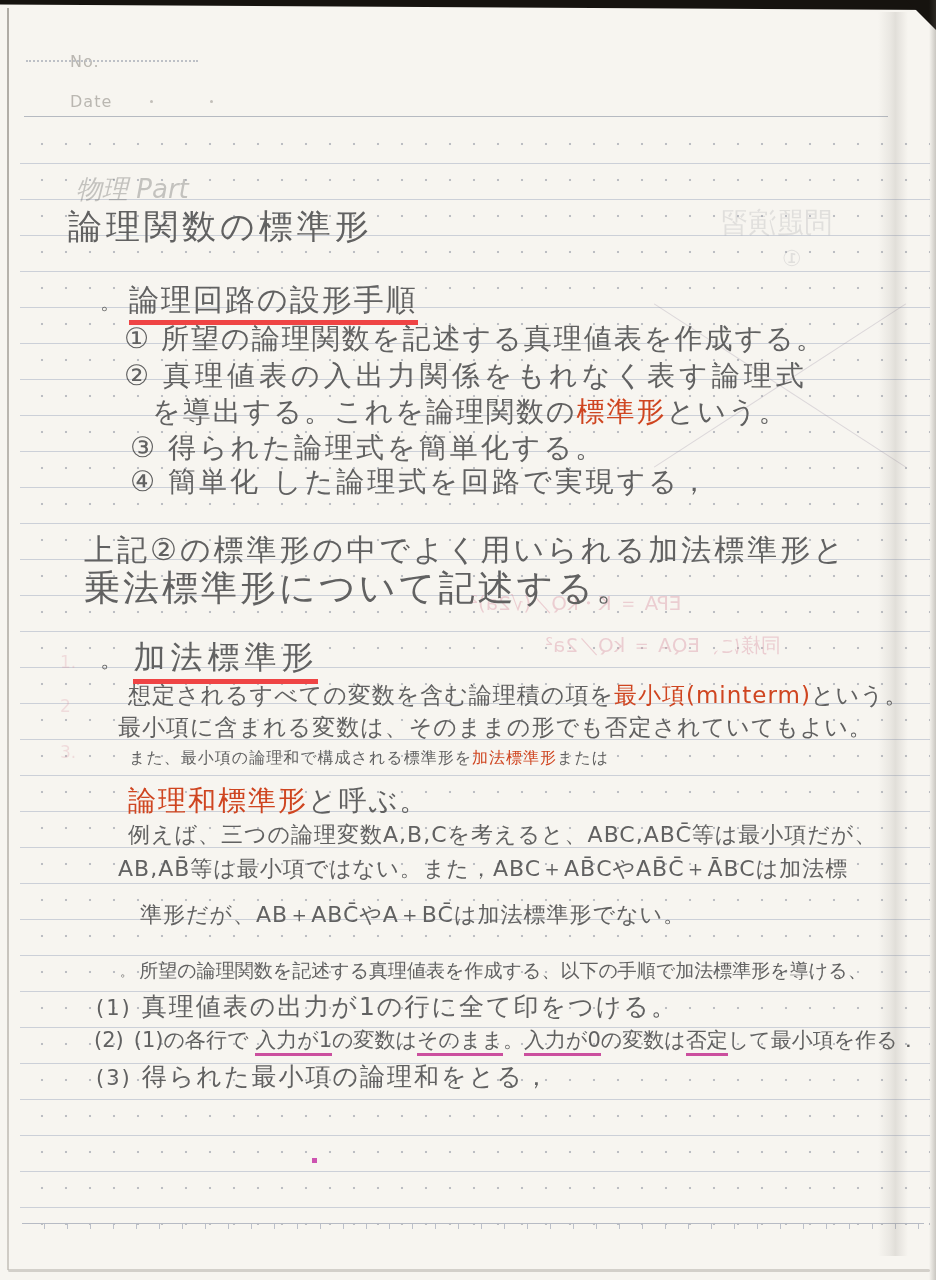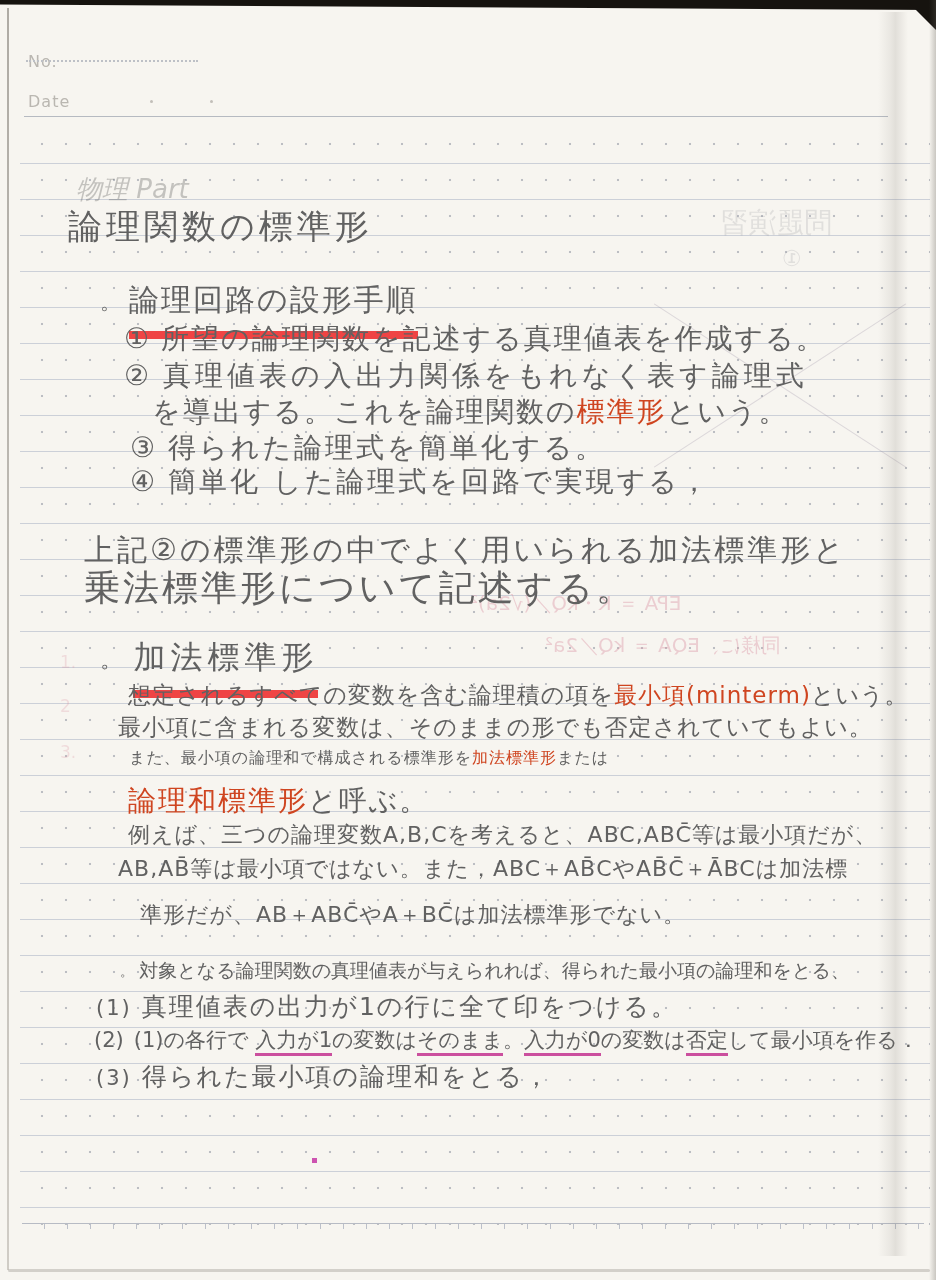--- a/index.html
+++ b/index.html
@@ -26,29 +26,29 @@
     background-image:
       radial-gradient(circle,rgba(140,146,158,.55) .8px,rgba(140,146,158,0) 1.6px),
       repeating-linear-gradient(180deg,rgba(0,0,0,0) 0 35px,#ccd0d8 35px 36px);
     background-size:24px 36px,auto;
     background-position:10px 34px,0 0;}
   .bottom-rule{position:absolute;left:22px;right:12px;top:1223px;height:8px;
     border-top:1px solid #b7bbc4;
     background:repeating-linear-gradient(90deg,rgba(0,0,0,0) 0 22px,#bcc0c9 22px 23px);
     background-size:auto 5px;background-repeat:repeat-x;}
   
-  .plabel{position:absolute;color:#bab7b1;font-size:16px;letter-spacing:1px;}
+  .plabel{position:absolute;color:#bab7b1;font-size:16px;letter-spacing:1px;margin-left:42px;}
   .no-line{position:absolute;left:26px;top:60px;width:172px;border-bottom:2px dotted #bdc0c6;}
   .date-line{position:absolute;left:24px;top:116px;width:864px;border-bottom:1px solid #b6bac1;}
   .date-dot{position:absolute;width:3px;height:3px;border-radius:50%;background:#c2bfb9;}
   
   .hand{position:absolute;white-space:nowrap;color:#616161;letter-spacing:2px;}
   .red{color:#cf4520;}
   .mk{display:inline-block;margin-right:10px;}
-  .ub{border-bottom:8px solid #ef4444;padding-bottom:14px;}
+  .ub{border-bottom:5px solid #ef4444;padding-bottom:3px;}
   .up{border-bottom:3px solid #cb4f9e;padding-bottom:1px;}
   .bullet{font-size:.7em;vertical-align:middle;margin-right:6px;}
   
   .ghost{position:absolute;white-space:nowrap;pointer-events:none;}
   .g-gray{color:#8a8a92;opacity:.20;transform:scaleX(-1);}
   .g-pink{color:#d98fa0;opacity:.38;transform:scaleX(-1);}
   .g-pencil{color:#404040;opacity:.28;font-style:italic;}
   .xline{position:absolute;height:1px;background:rgba(150,140,160,.28);}
   .mdot{position:absolute;width:5px;height:5px;background:#c22ba0;opacity:.8;}
 </style>
@@ -101,21 +101,21 @@
 <div class="hand" style="left:118px;top:712px;font-size:23px;letter-spacing:1px;">最小項に含まれる変数は、そのままの形でも否定されていてもよい。</div>
 
 <div class="hand" style="left:129px;top:748px;font-size:16px;letter-spacing:1px;"><span>また、最小項の論理和で構成される標準形を</span><span class="red">加法標準形</span><span>または</span></div>
 
 <div class="hand" style="left:128px;top:782px;font-size:28px;letter-spacing:2px;"><span class="red">論理和標準形</span><span>と呼ぶ。</span></div>
 
 <div class="hand" style="left:128px;top:820px;font-size:22px;letter-spacing:1px;">例えば、三つの論理変数A,B,Cを考えると、ABC,ABC̄等は最小項だが、</div>
 <div class="hand" style="left:118px;top:854px;font-size:22px;letter-spacing:1px;">AB,AB̄等は最小項ではない。また，ABC＋AB̄CやAB̄C̄＋ĀBCは加法標</div>
 <div class="hand" style="left:140px;top:888px;font-size:22px;letter-spacing:1px;margin-top:12px;">準形だが、AB＋ABC̄やA＋BC̄は加法標準形でない。</div>
 
-<div class="hand" style="left:120px;top:958px;font-size:19px;letter-spacing:0px;"><span class="bullet">。</span><span>対象となる論理関数の真理値表が与えられれば、得られた最小項の論理和をとる、</span></div>
+<div class="hand" style="left:120px;top:958px;font-size:19px;letter-spacing:0px;"><span class="bullet">。</span><span>所望の論理関数を記述する真理値表を作成する、以下の手順で加法標準形を導ける、</span></div>
 
 <div class="hand" style="left:96px;top:990px;font-size:25px;letter-spacing:2px;"><span class="mk" style="font-size:21px;">(1)</span><span>真理値表の出力が1の行に全て印をつける。</span></div>
 
 <div class="hand" style="left:94px;top:1026px;font-size:21px;letter-spacing:0px;"><span class="mk">(2)</span><span>(1)の各行で </span><span class="up">入力が1</span><span>の変数は</span><span class="up">そのまま</span><span>。</span><span class="up">入力が0</span><span>の変数は</span><span class="up">否定</span><span>して最小項を作る．</span></div>
 
 <div class="hand" style="left:96px;top:1060px;font-size:25px;letter-spacing:2px;"><span class="mk" style="font-size:21px;">(3)</span><span>得られた最小項の論理和をとる，</span></div>
 
 <div class="edge-top"></div>
 <div class="corner-tr"></div>
 <div class="edge-left"></div>

